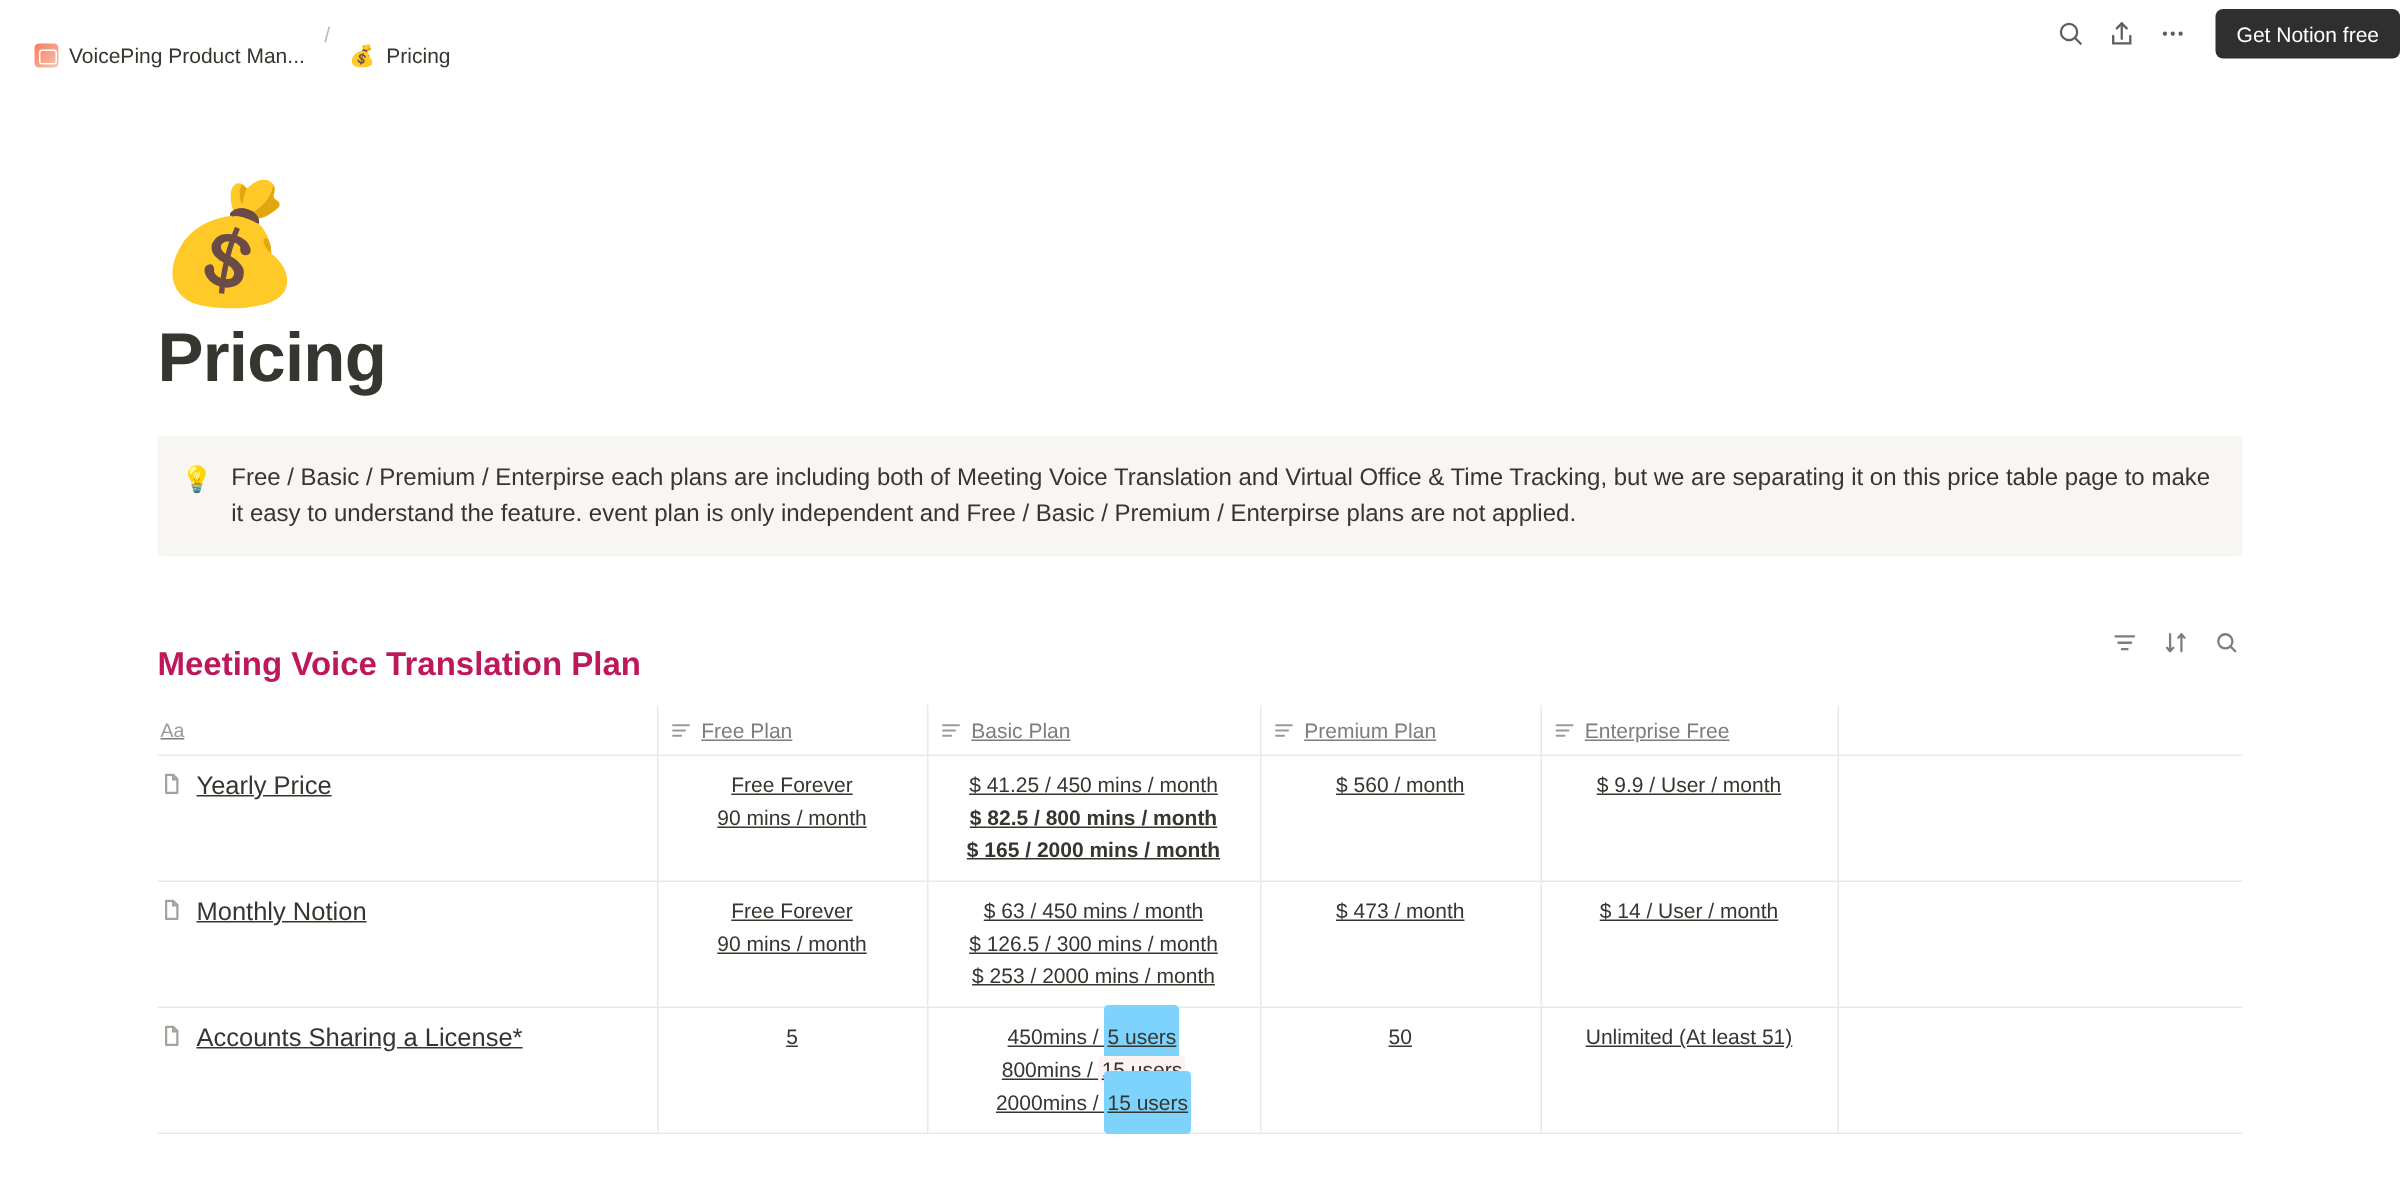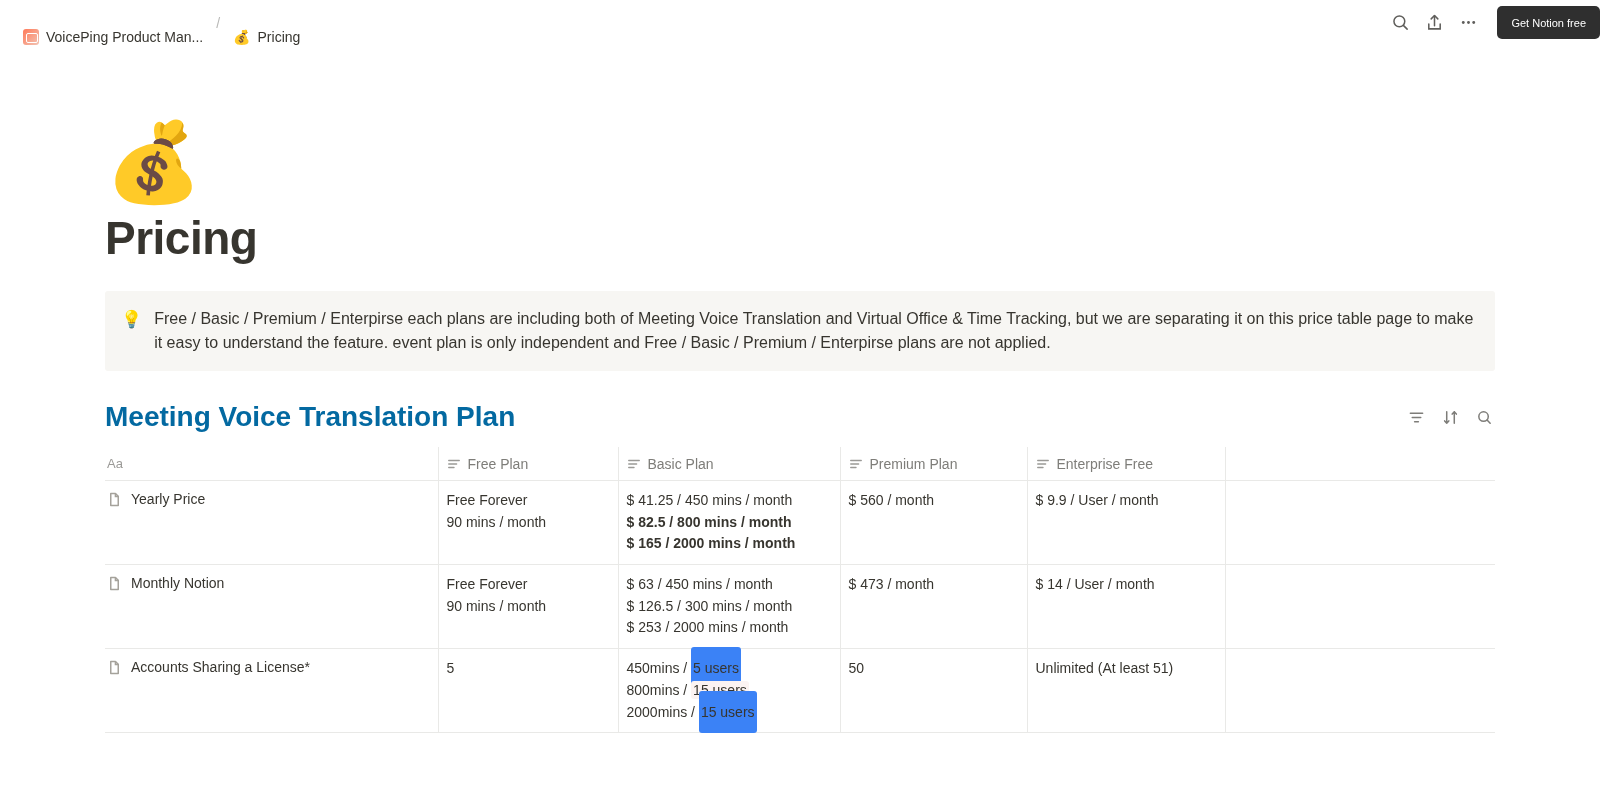--- a/index.html
+++ b/index.html
@@ -70,21 +70,21 @@
     display: flex; align-items: center; justify-content: center;
     border-radius: 5px;
     cursor: pointer;
     color: #5f5e5b;
   }
   .cta {
     margin-left: 10px;
     height: 33px;
     background: #2f2f2f;
     color: #ffffff;
-    font-size: 11px;
+    font-size: 14px;
     display: flex;
     align-items: center;
     padding: 0 14px;
     border-radius: 5px;
     cursor: pointer;
     white-space: nowrap;
   }
 
   
   .page {
@@ -125,65 +125,67 @@
   .callout-emoji { font-size: 17px; line-height: 1.5; flex: none; }
 
   
   .section-head {
     display: flex;
     align-items: center;
     justify-content: space-between;
     margin-bottom: 14px;
   }
   .section-title {
-    font-size: 28px;
+    font-size: 22px;
     font-weight: bold;
-    color: #0369a1;
+    color: #be185d;
+    margin-top: 29px;
   }
   .db-tools { display: flex; align-items: center; gap: 12px; color: #7e7d79; }
   .db-tool {
     width: 22px; height: 22px;
     display: flex; align-items: center; justify-content: center;
     border-radius: 4px; cursor: pointer;
   }
 
   
   table.db {
     border-collapse: collapse;
     width: 100%;
     table-layout: fixed;
     font-size: 14px;
   }
   table.db th, table.db td {
     border-bottom: 1px solid #e9e9e7;
     border-right: 1px solid #e9e9e7;
-    text-align: left;
+    text-align: center;
     vertical-align: top;
     padding: 9px 8px 9px 8px;
     font-weight: normal;
+    text-decoration: underline;
   }
   table.db th { color: #7e7d79; font-size: 14px; padding-bottom: 8px; }
   table.db th:first-child, table.db td:first-child { padding-left: 2px; }
   table.db tr th:last-child, table.db tr td:last-child { border-right: none; }
   .th-inner { display: flex; align-items: center; gap: 7px; }
   .col-title { width: 333px; }
   .col-free { width: 180px; }
   .col-basic { width: 222px; }
   .col-premium { width: 187px; }
   .col-enterprise { width: 198px; }
   .col-blank { width: auto; }
 
   .row-title {
     display: flex; align-items: flex-start; gap: 9px;
-    color: #37352f; font-size: 14px; padding-top: 1px;
+    color: #37352f; font-size: 17px; padding-top: 1px;
   }
   .row-title .txt { padding-top: 0px; }
   .cell-line { line-height: 1.55; }
   .cell-line.bold { font-weight: bold; }
-  .hl { background: #3b82f6; border-radius: 3px; padding: 13px 2px; }
+  .hl { background: #7dd3fc; border-radius: 3px; padding: 13px 2px; }
   .hl-pink { background: #fbf3f2; border-radius: 3px; padding: 1px 2px; }
   .xmark { color: #e03e3e; font-size: 16px; font-weight: bold; }
   .dash { color: #37352f; }
 
   
   svg { display: block; }
   .ic { stroke: currentColor; fill: none; stroke-width: 1.6; }
   .doc-ic { color: #a5a29b; flex: none; margin-top: 1px; }
   .prop-ic { color: #9b9a97; flex: none; }
 </style>

